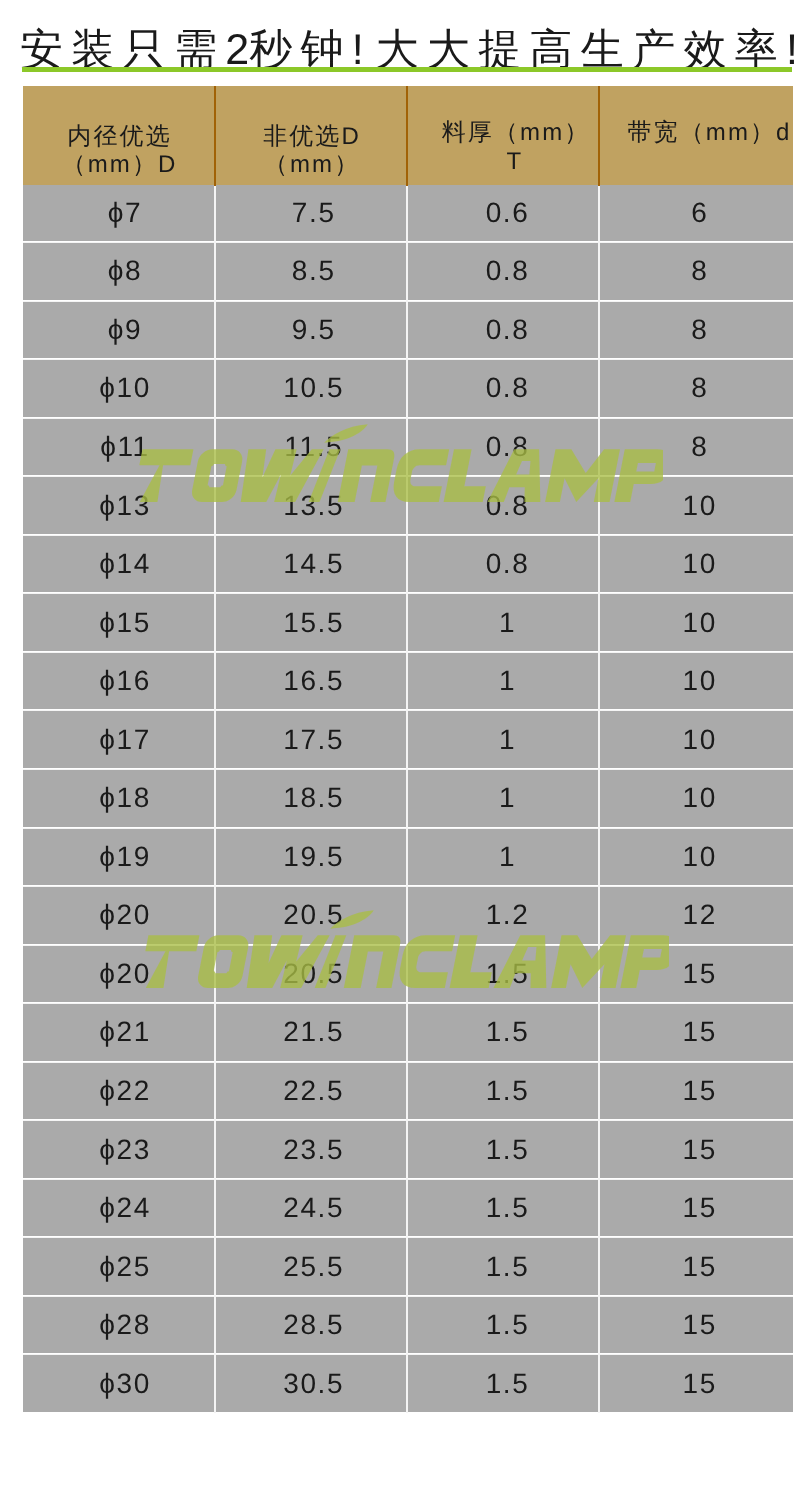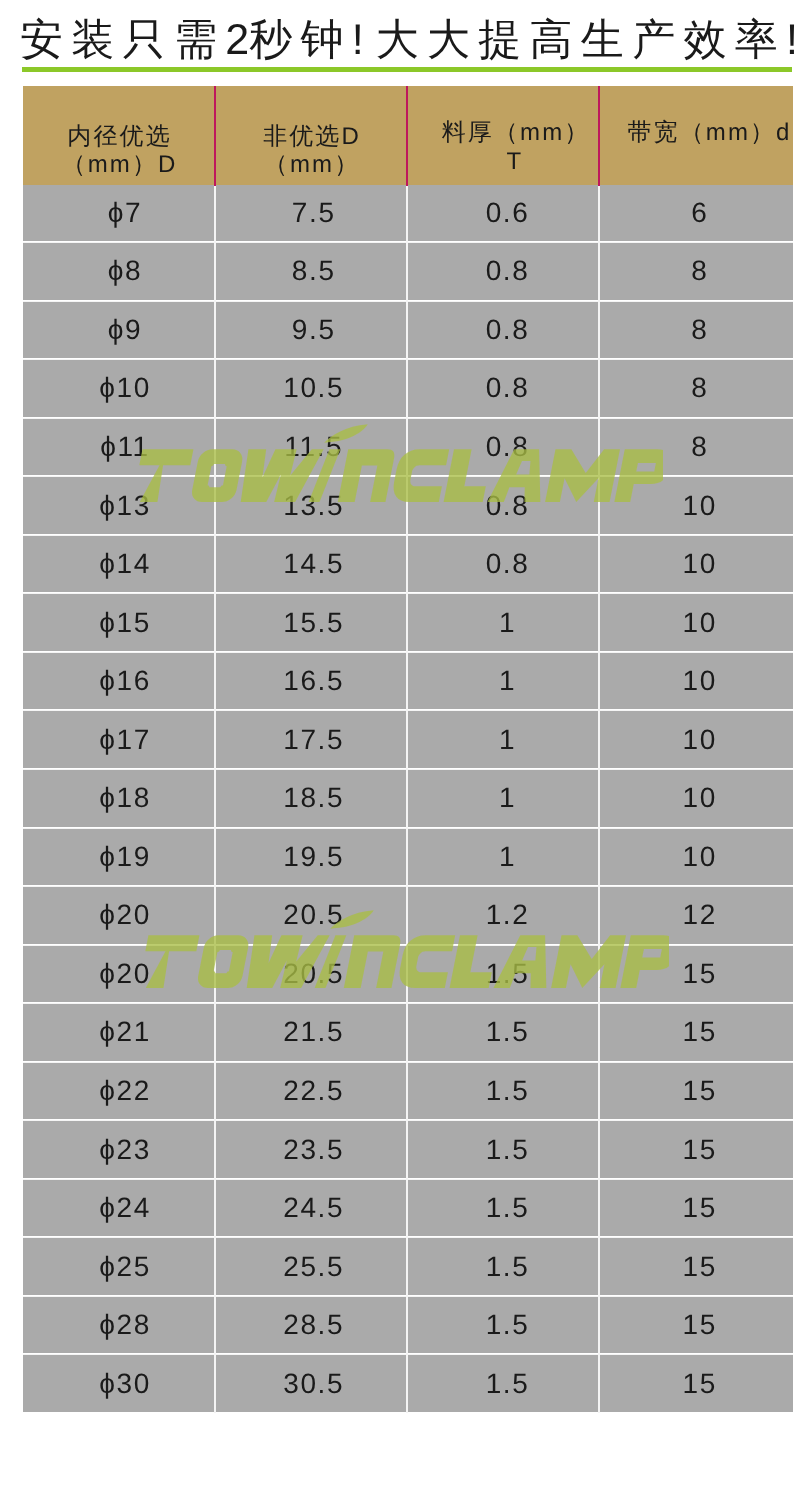--- a/index.html
+++ b/index.html
@@ -10,21 +10,21 @@
     -webkit-font-smoothing:antialiased;
     text-rendering:geometricPrecision;
   }
   #page{position:relative;width:800px;height:1488px;
     
     transform:translateZ(0);
   }
 
   
   #title{
-    position:absolute;left:20px;top:17px;width:760px;height:50px;
+    position:absolute;left:20px;top:27px;width:760px;height:50px;
     font-size:43px;line-height:46px;color:#1a1a1a;white-space:nowrap;
     font-family:"Liberation Sans", sans-serif;
     letter-spacing:8.3px;
   }
   #title .tight{letter-spacing:0px;}
   #title-rule{
     position:absolute;left:22px;top:67px;width:770px;height:5px;background:#8cc829;
   }
 
   
@@ -34,21 +34,21 @@
     transform:translateZ(0);
   }
   #spec-table col.c0{width:192px;}
   #spec-table col.c1{width:192px;}
   #spec-table col.c2{width:192px;}
   #spec-table col.c3{width:194px;}
 
   #spec-table thead th{
     background:#c0a261;color:#1a1a1a;font-weight:normal;
     height:100px;padding:0;text-align:center;vertical-align:top;
-    border-right:2px solid #be185d;
+    border-right:2px solid #a16207;
     font-size:24px;line-height:28.8px;letter-spacing:2.1px;text-indent:2.1px;
   }
   #spec-table thead th:last-child{border-right:none;}
   #spec-table thead th.two-line .hdr-l1{padding-top:37px;}
   #spec-table thead th.one-line .hdr-l1{padding-top:33.5px;margin-left:24px;}
 
   #spec-table tbody td{
     background:#aaaaaa;color:#1a1a1a;
     height:56.56px;padding:0;text-align:center;vertical-align:middle;
     border-right:2px solid #f4f4f4;border-bottom:2px solid #f4f4f4;

